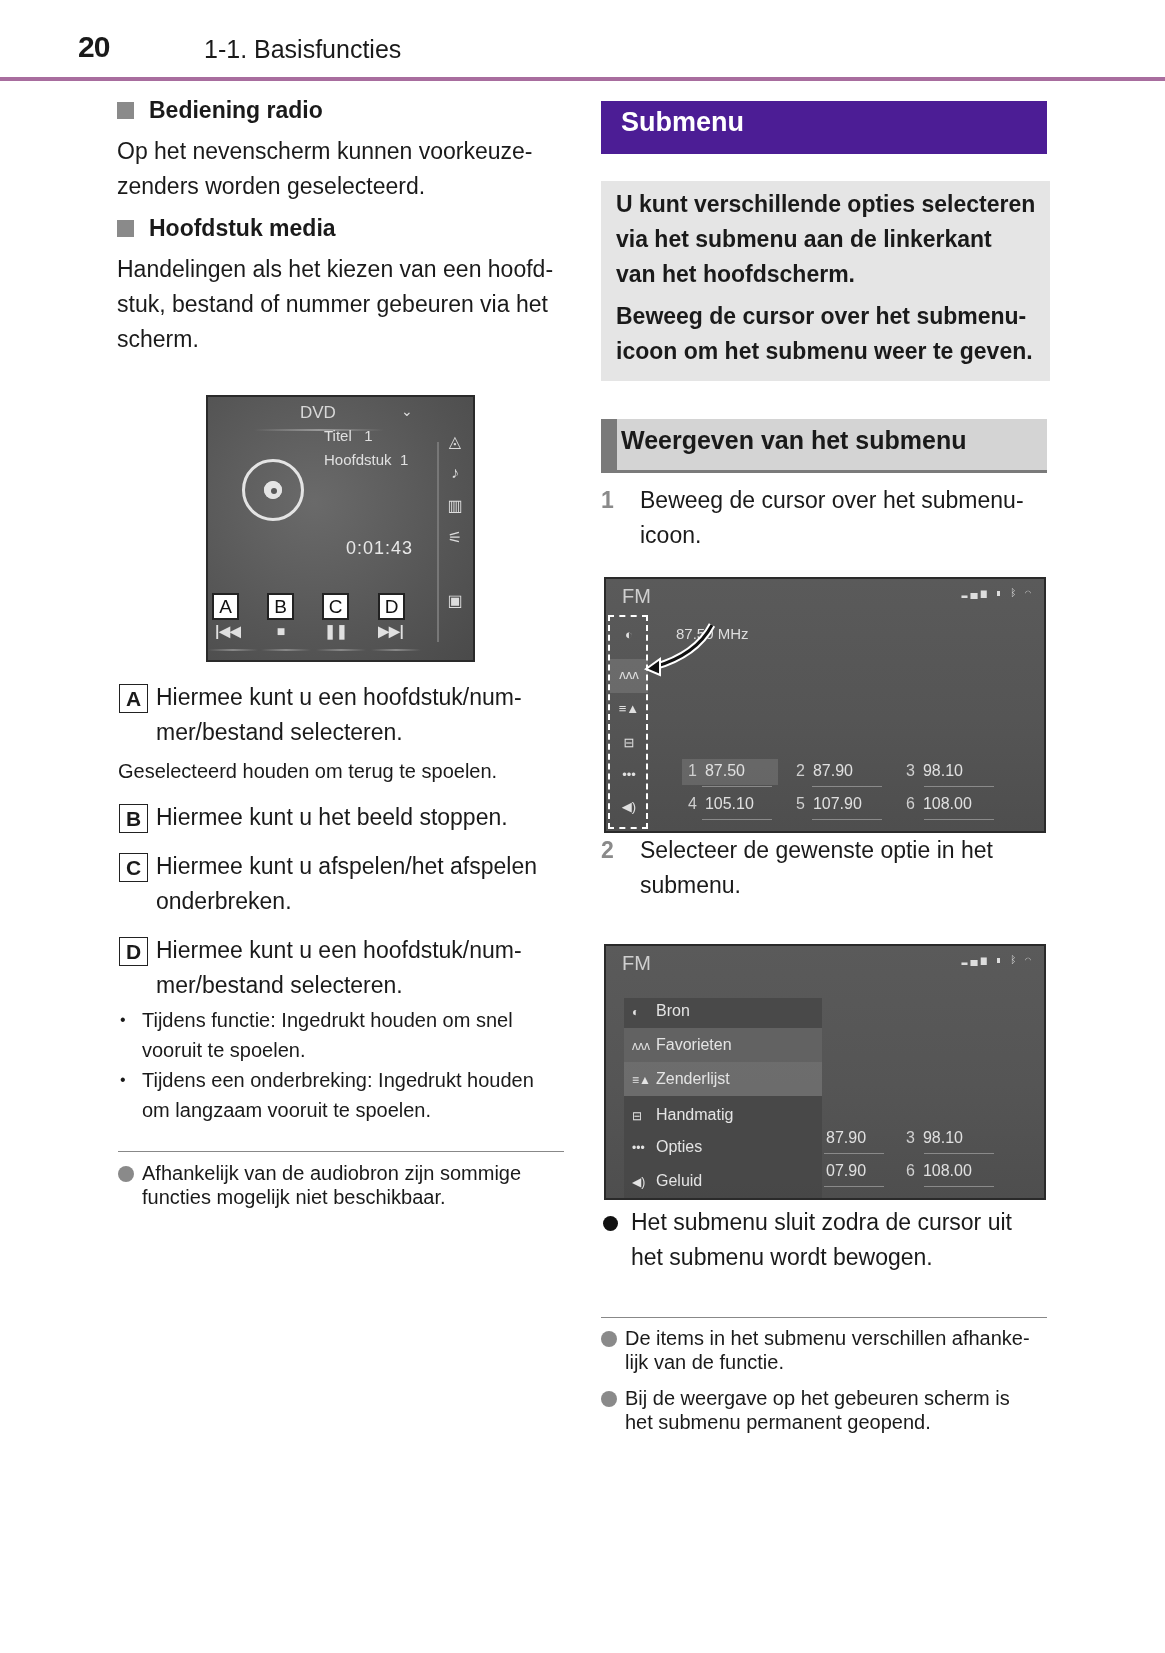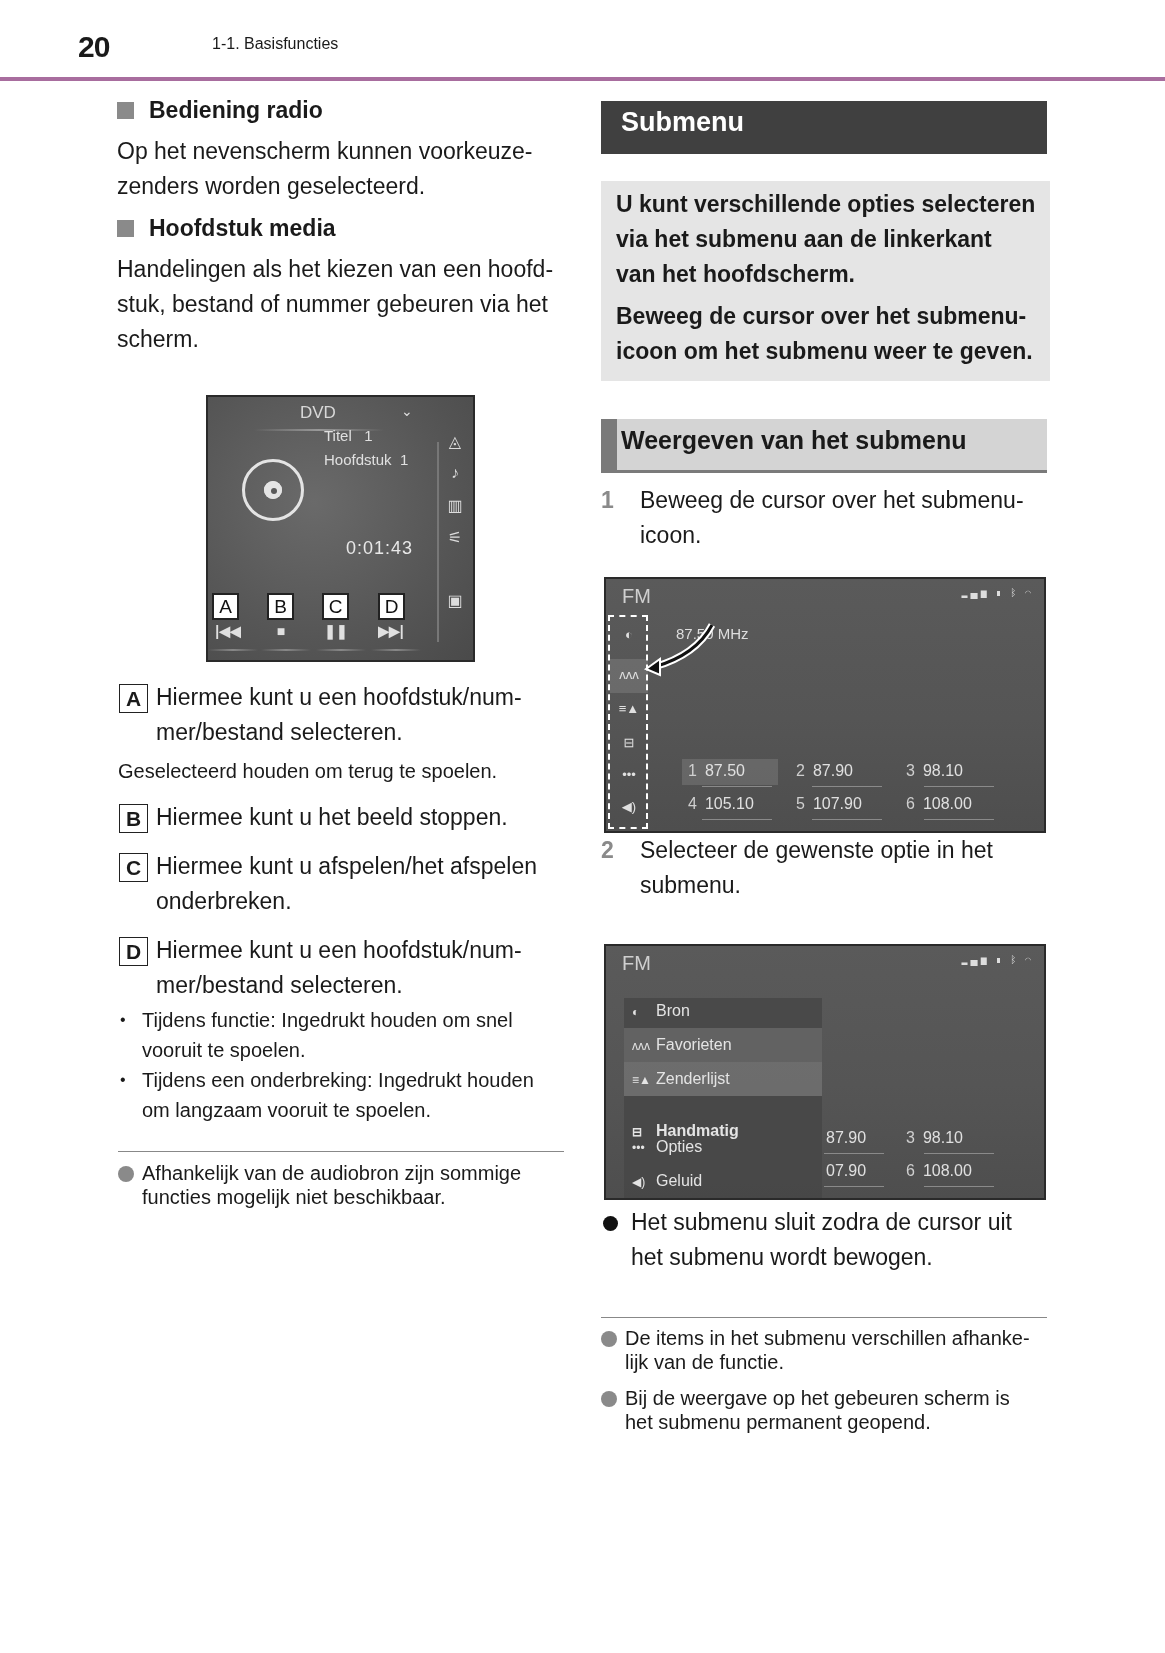--- a/index.html
+++ b/index.html
@@ -2,21 +2,21 @@
 <html><head>
 <meta charset="utf-8">
 <style>
   * { box-sizing: border-box; margin: 0; padding: 0; }
   html, body { width: 1165px; height: 1653px; background: #ffffff; }
   body { font-family: "Liberation Sans", sans-serif; color: #1a1a1a; position: relative; overflow: hidden; }
 
   
   .page-header { position: absolute; left: 0; top: 0; width: 1165px; height: 82px; }
   .page-number { position: absolute; left: 78px; top: 30px; font-size: 30px; font-weight: bold; letter-spacing: -1px; color: #1a1a1a; }
-  .section-ref { position: absolute; left: 212px; top: 35px; font-size: 16px; color: #1a1a1a; }
+  .section-ref { position: absolute; left: 204px; top: 35px; font-size: 25px; color: #1a1a1a; }
   .header-rule { position: absolute; left: 0; top: 77px; width: 1165px; height: 4px; background: #a86d9e; }
 
   
   .col-left { position: absolute; left: 117px; top: 92px; width: 446px; }
   .col-right { position: absolute; left: 601px; top: 101px; width: 450px; }
 
   .subhead { display: flex; align-items: center; font-size: 23px; font-weight: bold; height: 36px; }
   .subhead .sq { width: 17px; height: 17px; background: #8a8a8a; margin-right: 15px; flex: 0 0 auto; }
   .body-text { font-size: 23px; line-height: 35px; margin-top: 6px; margin-bottom: 6px; }
 
@@ -41,21 +41,21 @@
   .callout { position: relative; padding-left: 38px; font-size: 23px; line-height: 35px; }
   .callout .key { position: absolute; left: 1px; top: 4px; width: 29px; height: 29px; border: 1.5px solid #222; font-size: 21px; font-weight: bold; text-align: center; line-height: 27px; }
   .plain-note { font-size: 20px; line-height: 30px; margin: 6px 0 12px; }
   .dot-item { position: relative; padding-left: 24px; font-size: 20px; line-height: 30px; }
   .dot-item::before { content: "•"; position: absolute; left: 2px; top: 0; font-size: 16px; }
   .rule { height: 1px; background: #888; }
   .gray-note { position: relative; padding-left: 24px; font-size: 20px; line-height: 24px; }
   .gray-note .gdot { position: absolute; left: 0; top: 5px; width: 16px; height: 16px; border-radius: 50%; background: #8a8a8a; }
 
   
-  .purple-head { width: 446px; height: 53px; background: #404040; color: #fff; font-size: 27px; font-weight: bold; padding: 6px 0 0 20px; }
+  .purple-head { width: 446px; height: 53px; background: #4c1d95; color: #fff; font-size: 27px; font-weight: bold; padding: 6px 0 0 20px; }
   .grey-box { margin-top: 27px; width: 449px; background: #e5e5e5; padding: 6px 14px 12px 15px; font-size: 23px; font-weight: bold; line-height: 35px; }
   .grey-box p + p { margin-top: 7px; }
   .grey-bar-head { position: absolute; left: 0; top: 318px; width: 446px; height: 54px; background: #d4d4d4; border-bottom: 3px solid #7a7a7a; }
   .grey-bar-head .accent { position: absolute; left: 0; top: 0; width: 16px; height: 51px; background: #7a7a7a; }
   .grey-bar-head .txt { position: absolute; left: 20px; top: 7px; font-size: 25px; font-weight: bold; }
   .step { position: absolute; left: 0; width: 446px; padding-left: 39px; font-size: 23px; line-height: 35px; }
   .step .num { position: absolute; left: 0; top: 0; font-weight: bold; color: #8a8a8a; }
 
   
   .fm-screen { position: absolute; width: 442px; border: 2px solid #2a2a2a; background: linear-gradient(180deg, #5a5a5a 0%, #555 55%, #4e4e4e 100%); color: #e0e0e0; overflow: hidden; }
@@ -218,21 +218,21 @@
 
   <div class="fm-screen" style="left:3px; top:843px; height:256px;">
     <span class="fm-title">FM</span>
     <span class="fm-status">▂▄▆ ▮ ᛒ ◠</span>
     <div class="fm-menu">
       <div class="fm-menu-hl" style="top:30px;"></div>
       <div class="fm-menu-hl" style="top:64px; background:rgba(255,255,255,0.2);"></div>
       <div class="fm-menu-item" style="top:4px;"><span class="mi">◐</span><span>Bron</span></div>
       <div class="fm-menu-item" style="top:38px;"><span class="mi">ʌʌʌ</span><span>Favorieten</span></div>
       <div class="fm-menu-item" style="top:72px;"><span class="mi">≡▲</span><span>Zenderlijst</span></div>
-      <div class="fm-menu-item" style="top:124px;font-weight:bold;"><span class="mi">⊟</span><span>Handmatig</span></div>
+      <div class="fm-menu-item" style="top:108px;"><span class="mi">⊟</span><span>Handmatig</span></div>
       <div class="fm-menu-item" style="top:140px;"><span class="mi">•••</span><span>Opties</span></div>
       <div class="fm-menu-item" style="top:174px;"><span class="mi">◀)</span><span>Geluid</span></div>
     </div>
     <span class="fm-preset" style="left:220px; top:183px;"><span>87.90</span></span>
     <span class="fm-preset" style="left:300px; top:183px;"><span class="pnum">3</span><span>98.10</span></span>
     <span class="fm-preset" style="left:220px; top:216px;"><span>07.90</span></span>
     <span class="fm-preset" style="left:300px; top:216px;"><span class="pnum">6</span><span>108.00</span></span>
     <div class="fm-preset-line" style="left:218px; top:207px; width:60px;"></div>
     <div class="fm-preset-line" style="left:318px; top:207px; width:70px;"></div>
     <div class="fm-preset-line" style="left:218px; top:240px; width:60px;"></div>

